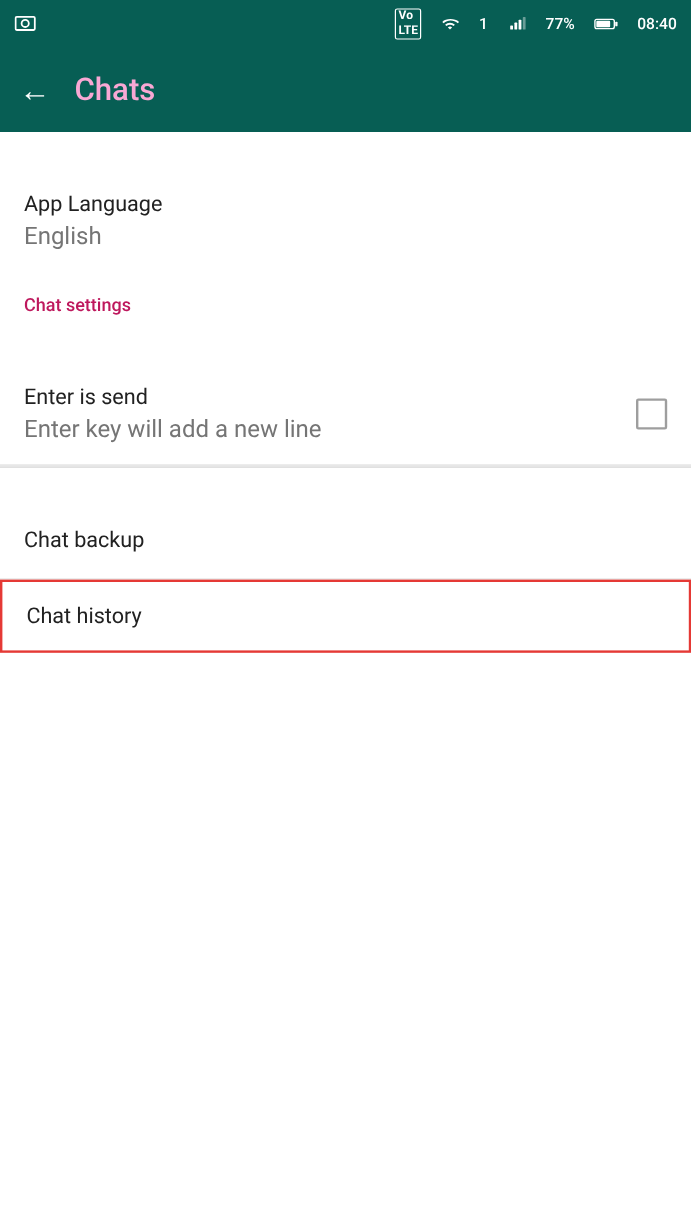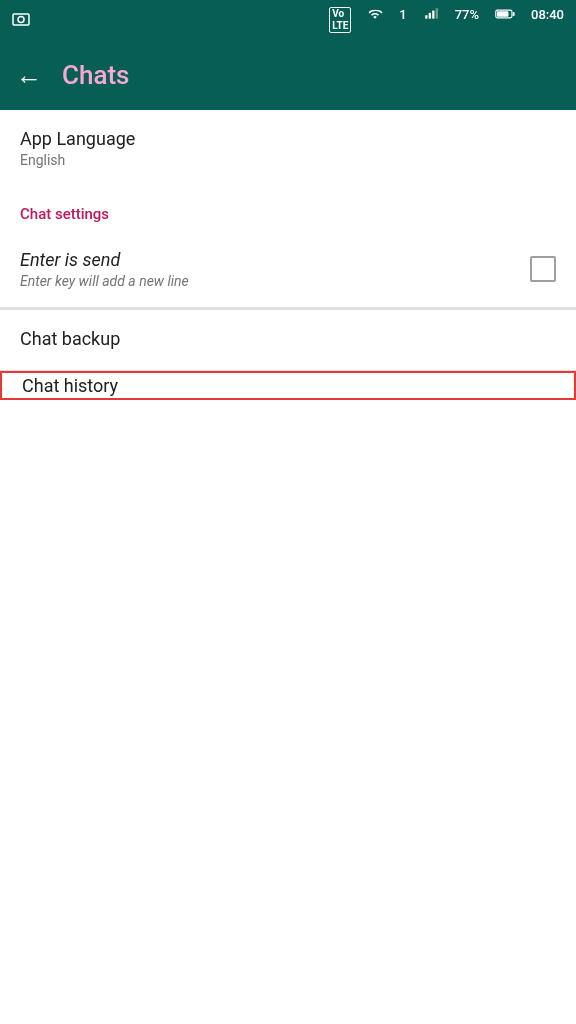--- a/index.html
+++ b/index.html
@@ -26,20 +26,21 @@
       padding: 0 12px;
       gap: 6px;
     }
 
     .status-bar-left {
       margin-right: auto;
     }
 
     .status-icons {
       display: flex;
+      align-items: center;
       gap: 16px;
     }
 
     .status-text {
       color: #ffffff;
       font-size: 13px;
       font-weight: 500;
     }
 
     
@@ -69,43 +70,43 @@
     
     .content {
       background: #ffffff;
     }
 
     
     .settings-item {
       padding: 18px 20px;
       cursor: pointer;
       position: relative;
+      margin-top: 32px;
     }
 
     .settings-item-title {
       font-size: 18px;
       color: #212121;
       font-weight: 400;
       margin-bottom: 3px;
     }
 
     .settings-item-subtitle {
-      font-size: 14px;
+      font-size: 20px;
       color: #757575;
     }
 
     .settings-item-row {
       display: flex;
       align-items: center;
       justify-content: space-between;
     }
 
     .settings-item-text {
       flex: 1;
-      font-style: italic;
     }
 
     
     .divider {
       height: 1px;
       background: #e0e0e0;
       margin: 0 0 0 0;
     }
 
     
@@ -127,21 +128,21 @@
       border-radius: 2px;
       display: flex;
       align-items: center;
       justify-content: center;
       background: transparent;
       flex-shrink: 0;
     }
 
     
     .chat-history-item {
-      padding: 2px 20px;
+      padding: 18px 20px;
       cursor: pointer;
       position: relative;
       border: 2px solid #e53935;
     }
 
     .chat-history-title {
       font-size: 18px;
       color: #212121;
       font-weight: 400;
     }

